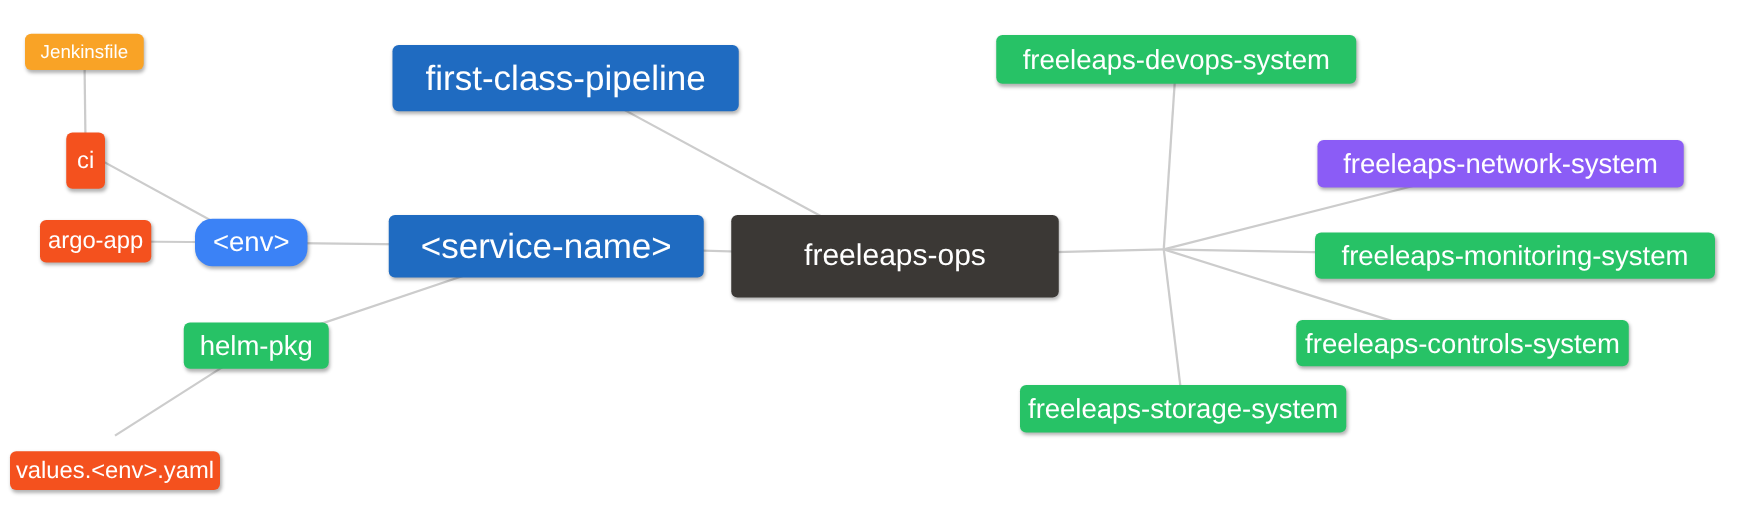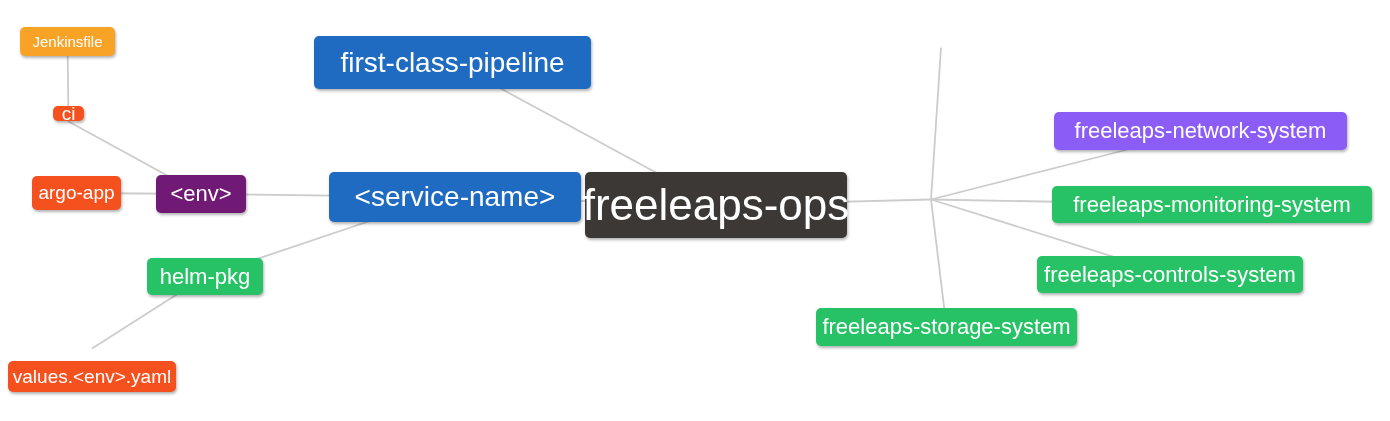--- a/index.html
+++ b/index.html
@@ -34,35 +34,35 @@
     align-items: center;
     justify-content: center;
     color: #ffffff;
     border-radius: 5px;
     box-shadow: 1px 2px 3px rgba(0,0,0,0.30);
     white-space: nowrap;
     box-sizing: border-box;
     cursor: pointer;
     user-select: none;
   }
-  .lv-root   { font-size: 44px; }
+  .lv-root   { font-size: 24px; }
   .lv-branch { font-size: 28px; }
   .lv-sub    { font-size: 22px; }
   .lv-leaf   { font-size: 19px; }
   .lv-deep   { font-size: 15px; }
 
   
   #n-jenkinsfile { left: 20px;  top: 27px;  width: 95px;  height: 29px; }
-  #n-ci          { left: 53px;  top: 106px; width: 31px;  height: 15px; }
+  #n-ci          { left: 53px;  top: 106px; width: 31px;  height: 45px; }
   #n-argo        { left: 32px;  top: 176px; width: 89px;  height: 34px; }
   #n-env         { left: 156px; top: 175px; width: 90px;  height: 38px; }
   #n-helm        { left: 147px; top: 258px; width: 116px; height: 37px; }
   #n-values      { left: 8px;   top: 333px; width: 168px; height: 31px; }
   #n-fcp         { left: 314px; top: 36px;  width: 277px; height: 53px; }
-  #n-service     { left: 329px; top: 172px; width: 252px; height: 50px; }
+  #n-service     { left: 311px; top: 172px; width: 252px; height: 50px; }
   #n-ops         { left: 585px; top: 172px; width: 262px; height: 66px; }
   #n-manifests   { left: 852px; top: 173px; width: 158px; height: 53px; }
   #n-devops      { left: 797px; top: 28px;  width: 288px; height: 39px; }
   #n-network     { left: 1054px; top: 112px; width: 293px; height: 38px; }
   #n-monitoring  { left: 1052px; top: 186px; width: 320px; height: 37px; }
   #n-controls    { left: 1037px; top: 256px; width: 266px; height: 37px; }
   #n-storage     { left: 816px;  top: 308px; width: 261px; height: 38px; }
 </style>
 </head>
 <body>
@@ -82,24 +82,25 @@
     <line class="edge" x1="931" y1="199.5" x2="941" y2="47.5"></line>
     <line class="edge" x1="931" y1="199.5" x2="1200.5" y2="131"></line>
     <line class="edge" x1="931" y1="199.5" x2="1212" y2="204.5"></line>
     <line class="edge" x1="931" y1="199.5" x2="1170" y2="274.5"></line>
     <line class="edge" x1="931" y1="199.5" x2="946.5" y2="327"></line>
   </svg>
 
   <div id="n-jenkinsfile" class="node lv-deep" style="background: rgb(249, 163, 38);">Jenkinsfile</div>
   <div id="n-ci" class="node lv-leaf" style="background: rgb(244, 81, 30);">ci</div>
   <div id="n-argo" class="node lv-leaf" style="background: rgb(244, 81, 30);">argo-app</div>
-  <div id="n-env" class="node lv-sub" style="background: #701a75;">&lt;env&gt;</div>
+  <div id="n-env" class="node lv-sub" style="background: #3b82f6; border-radius: 14px;">&lt;env&gt;</div>
   <div id="n-helm" class="node lv-sub" style="background: rgb(39, 194, 102);">helm-pkg</div>
   <div id="n-values" class="node lv-leaf" style="background: rgb(244, 81, 30); margin-top: 28px;">values.&lt;env&gt;.yaml</div>
   <div id="n-fcp" class="node lv-branch" style="background: rgb(31, 107, 193);">first-class-pipeline</div>
   <div id="n-service" class="node lv-branch" style="background: rgb(31, 107, 193);">&lt;service-name&gt;</div>
   <div id="n-ops" class="node lv-root" style="background: rgb(59, 56, 53);">freeleaps-ops</div>
+  <div id="n-devops" class="node lv-sub" style="background: rgb(39, 194, 102);">freeleaps-devops-system</div>
   <div id="n-network" class="node lv-sub" style="background: #8b5cf6;">freeleaps-network-system</div>
   <div id="n-monitoring" class="node lv-sub" style="background: rgb(39, 194, 102);">freeleaps-monitoring-system</div>
   <div id="n-controls" class="node lv-sub" style="background: rgb(39, 194, 102);">freeleaps-controls-system</div>
   <div id="n-storage" class="node lv-sub" style="background: rgb(39, 194, 102);">freeleaps-storage-system</div>
 
 </div>
 
 </body></html>

